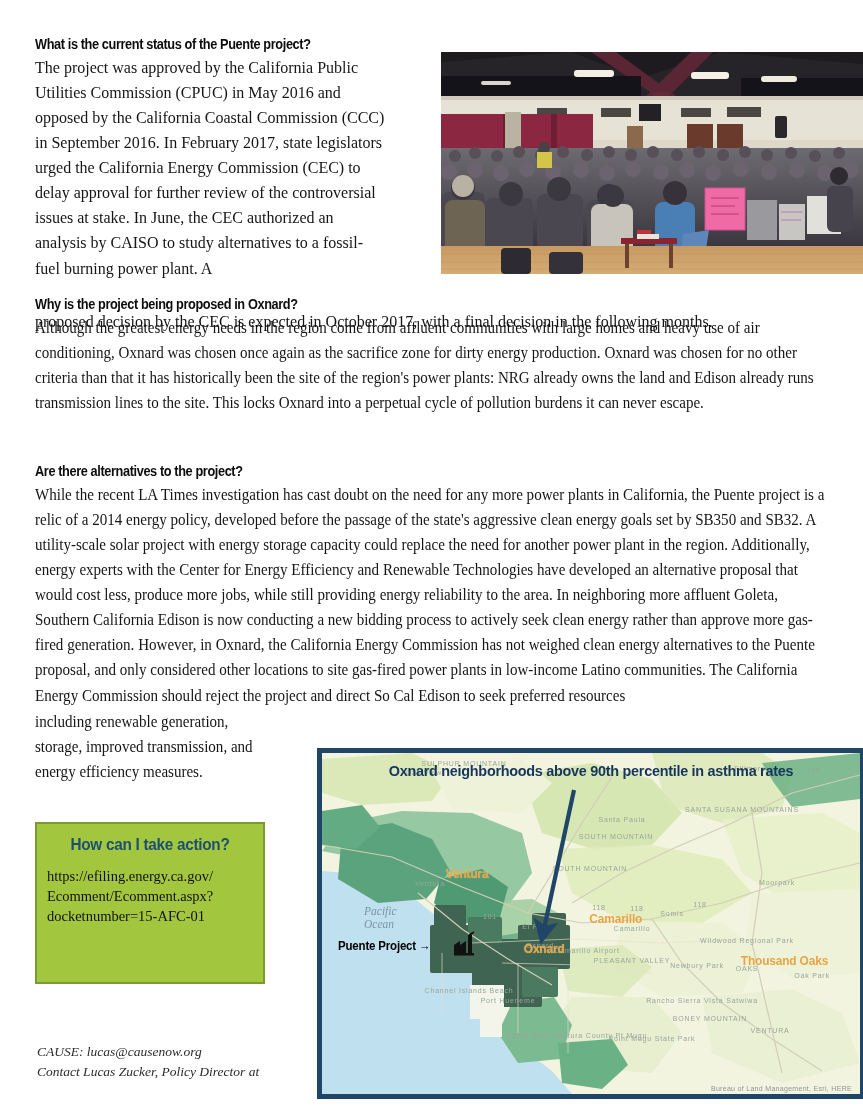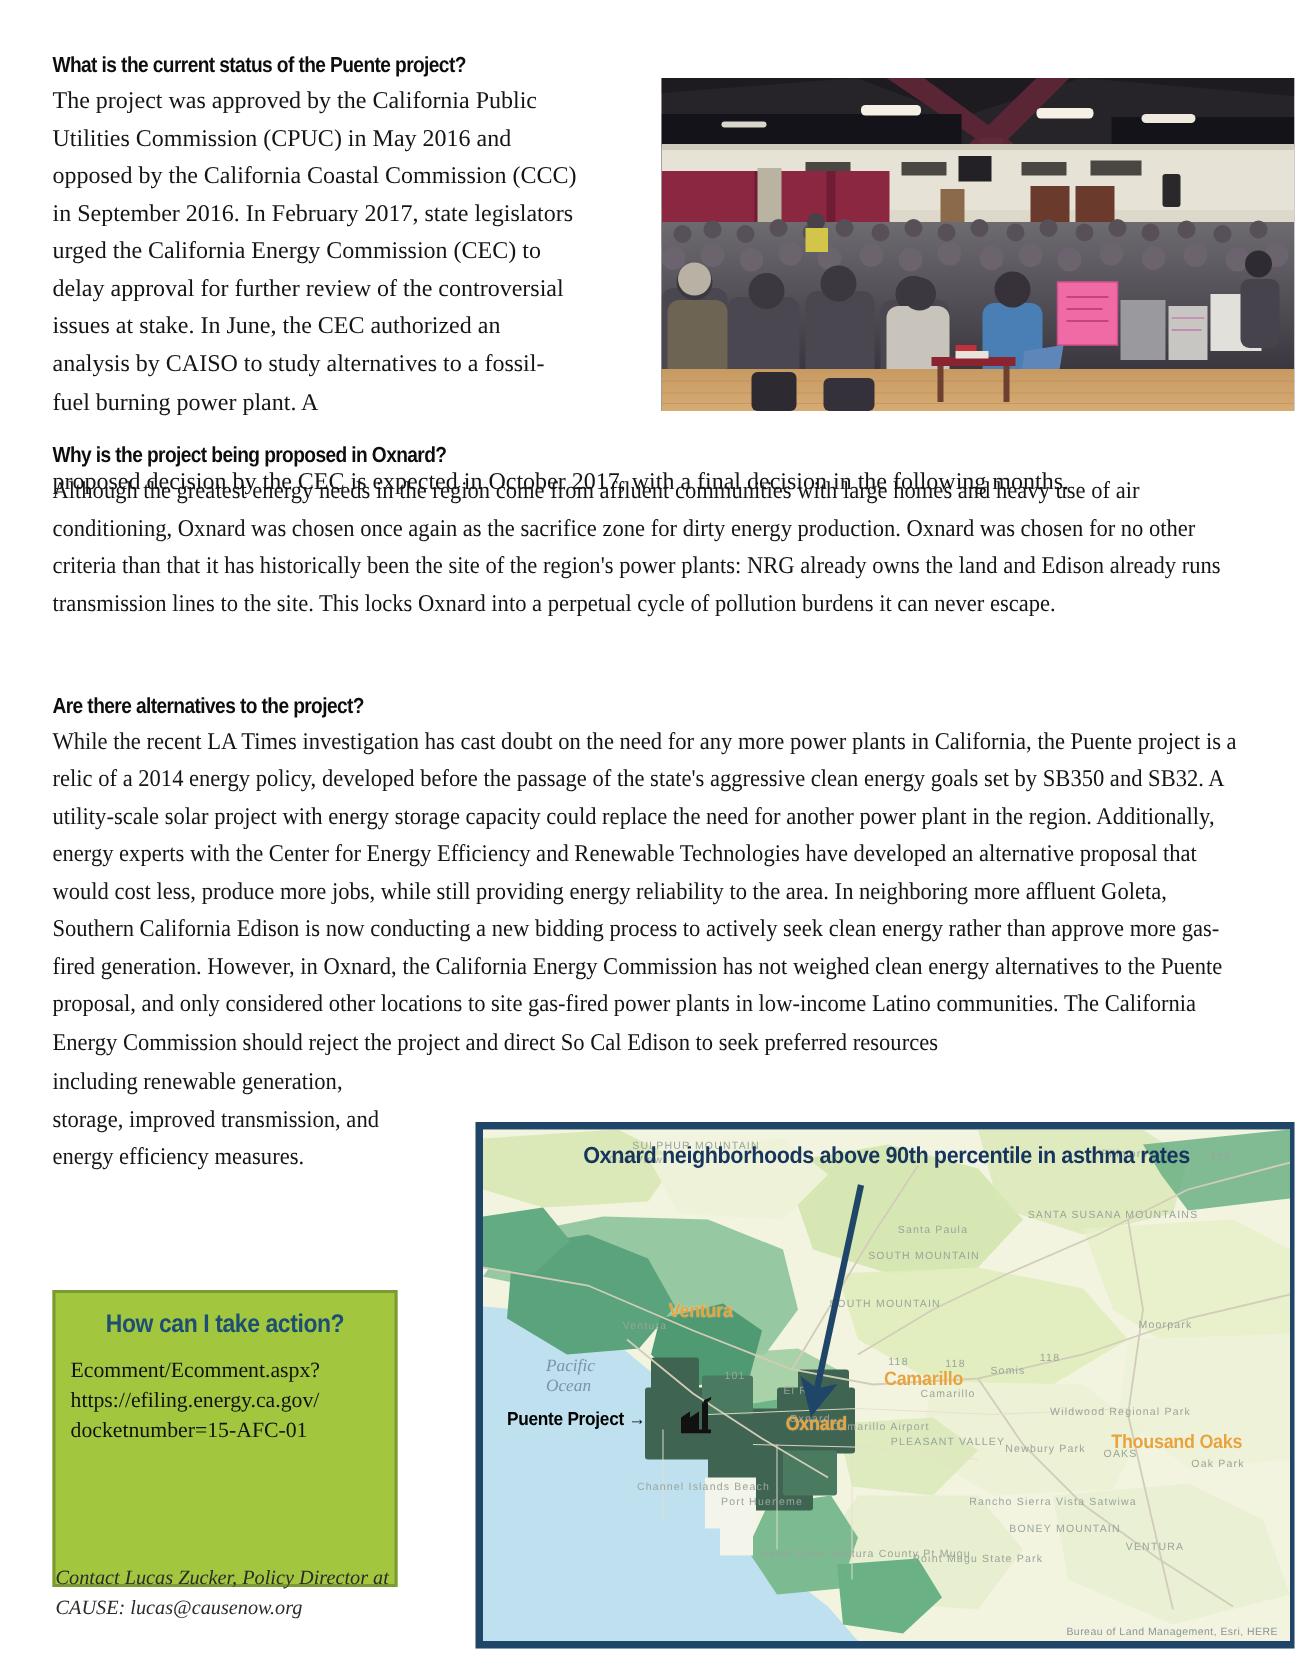--- a/index.html
+++ b/index.html
@@ -99,23 +99,23 @@
   }
   .wrap-col {
     width: 240px;
     margin-top: 1px;
   }
 
   
   #action-box {
     position: absolute;
     left: 35px;
-    top: 860px;
+    top: 822px;
     width: 230px;
-    height: 198px;
+    height: 162px;
     background: #a3c63f;
     border: 2px solid #7a9a33;
     box-sizing: border-box;
     padding: 9px 10px 6px 10px;
   }
   #action-box .box-title {
     font-family: "Liberation Sans", "DejaVu Sans", sans-serif;
     font-weight: bold;
     font-size: 17px;
     color: #1d4f72;
@@ -433,28 +433,28 @@
   </section>
 
   <section id="section-alternatives">
     <h2 class="q-heading">Are there alternatives to the project?</h2>
     <p class="body-text body-narrow">While the recent LA Times investigation has cast doubt on the need for any more power plants in California, the Puente project is a relic of a 2014 energy policy, developed before the passage of the state's aggressive clean energy goals set by SB350 and SB32.  A utility-scale solar project with energy storage capacity could replace the need for another power plant in the region.  Additionally, energy experts with the Center for Energy Efficiency and Renewable Technologies have developed an alternative proposal that would cost less, produce more jobs, while still providing energy reliability to the area.  In neighboring more affluent Goleta, Southern California Edison is now conducting a new bidding process to actively seek clean energy rather than approve more gas-fired generation.  However, in Oxnard, the California Energy Commission has not weighed clean energy alternatives to the Puente proposal, and only considered other locations to site gas-fired power plants in low-income Latino communities.  The California Energy Commission should reject the project and direct So Cal Edison to seek preferred resources</p>
     <p class="body-text body-narrow wrap-col">including renewable generation, storage, improved transmission, and energy efficiency measures.</p>
   </section>
 
   <aside id="action-box">
     <div class="box-title">How can I take action?</div>
+    <p class="box-url"> https://efiling.energy.ca.gov/</p>
     <p class="box-url">Ecomment/Ecomment.aspx?</p>
-    <p class="box-url"> https://efiling.energy.ca.gov/</p>
     <p class="box-url">docketnumber=15-AFC-01</p>
   </aside>
 
   <div id="contact">
+    <div>CAUSE: lucas@causenow.org</div>
     <div>Contact Lucas Zucker, Policy Director at</div>
-    <div>CAUSE: lucas@causenow.org</div>
   </div>
 
   <figure id="map-figure">
     <div class="map-canvas">
       <svg class="map-svg" viewBox="0 0 538 341" preserveAspectRatio="none">
 
         <rect x="0" y="0" width="538" height="341" fill="#f2f4e0"></rect>
 
         <path d="M0,118 L48,122 L86,140 L110,160 L128,172 L150,186 L160,210 L150,236 L160,262
                  L196,292 L230,318 L250,341 L0,341 Z" fill="#bfe0ef"></path>

